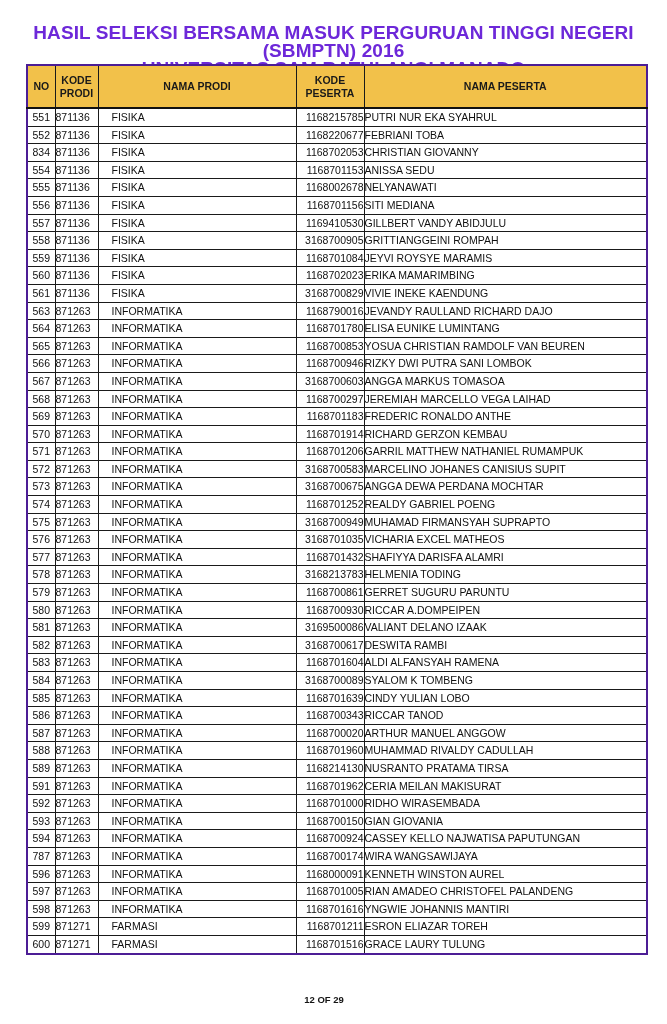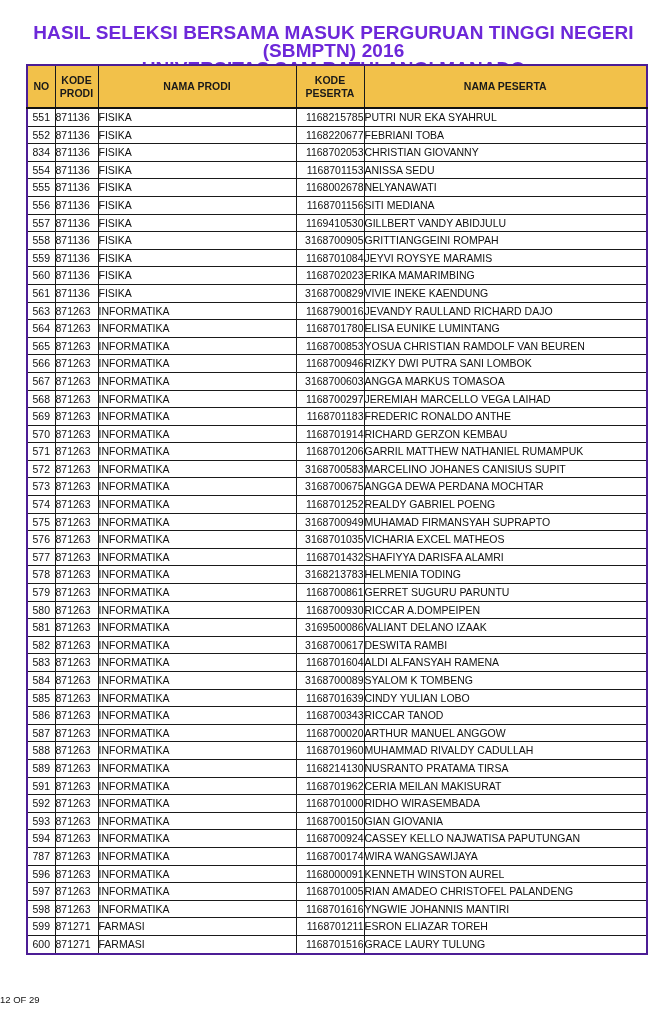--- a/index.html
+++ b/index.html
@@ -59,36 +59,37 @@
   .results-table tbody td {
     height: 16.6px;
     font-size: 10.5px;
     line-height: 16.6px;
     vertical-align: middle;
     background: #ffffff;
     color: #101010;
   }
   .results-table td.c0 { text-align: center; }
   .results-table td.c1 { }
-  .results-table td.c2 { text-align: left; padding-left: 0; }
+  .results-table td.c2 { text-align: left; padding-left: 13px; }
   .results-table td.c3 { text-align: right; }
   .results-table td.c4 { text-align: left; }
   col.w-no      { width: 28px; }
   col.w-kprodi  { width: 43px; }
   col.w-nprodi  { width: 198px; }
   col.w-kpes    { width: 68px; }
   col.w-npes    { width: 283px; }
   .page-footer {
     position: absolute;
     top: 994px;
     left: 0;
     width: 648px;
-    text-align: left;
+    text-align: center;
     font-size: 9.5px;
     color: #141414;
+    font-weight: bold;
   }
 </style>
 </head>
 <body>
 
 <div class="page-title">
   <div>HASIL SELEKSI BERSAMA MASUK PERGURUAN TINGGI NEGERI (SBMPTN) 2016</div>
   <div>UNIVERSITAS SAM RATULANGI MANADO</div>
 </div>
 

